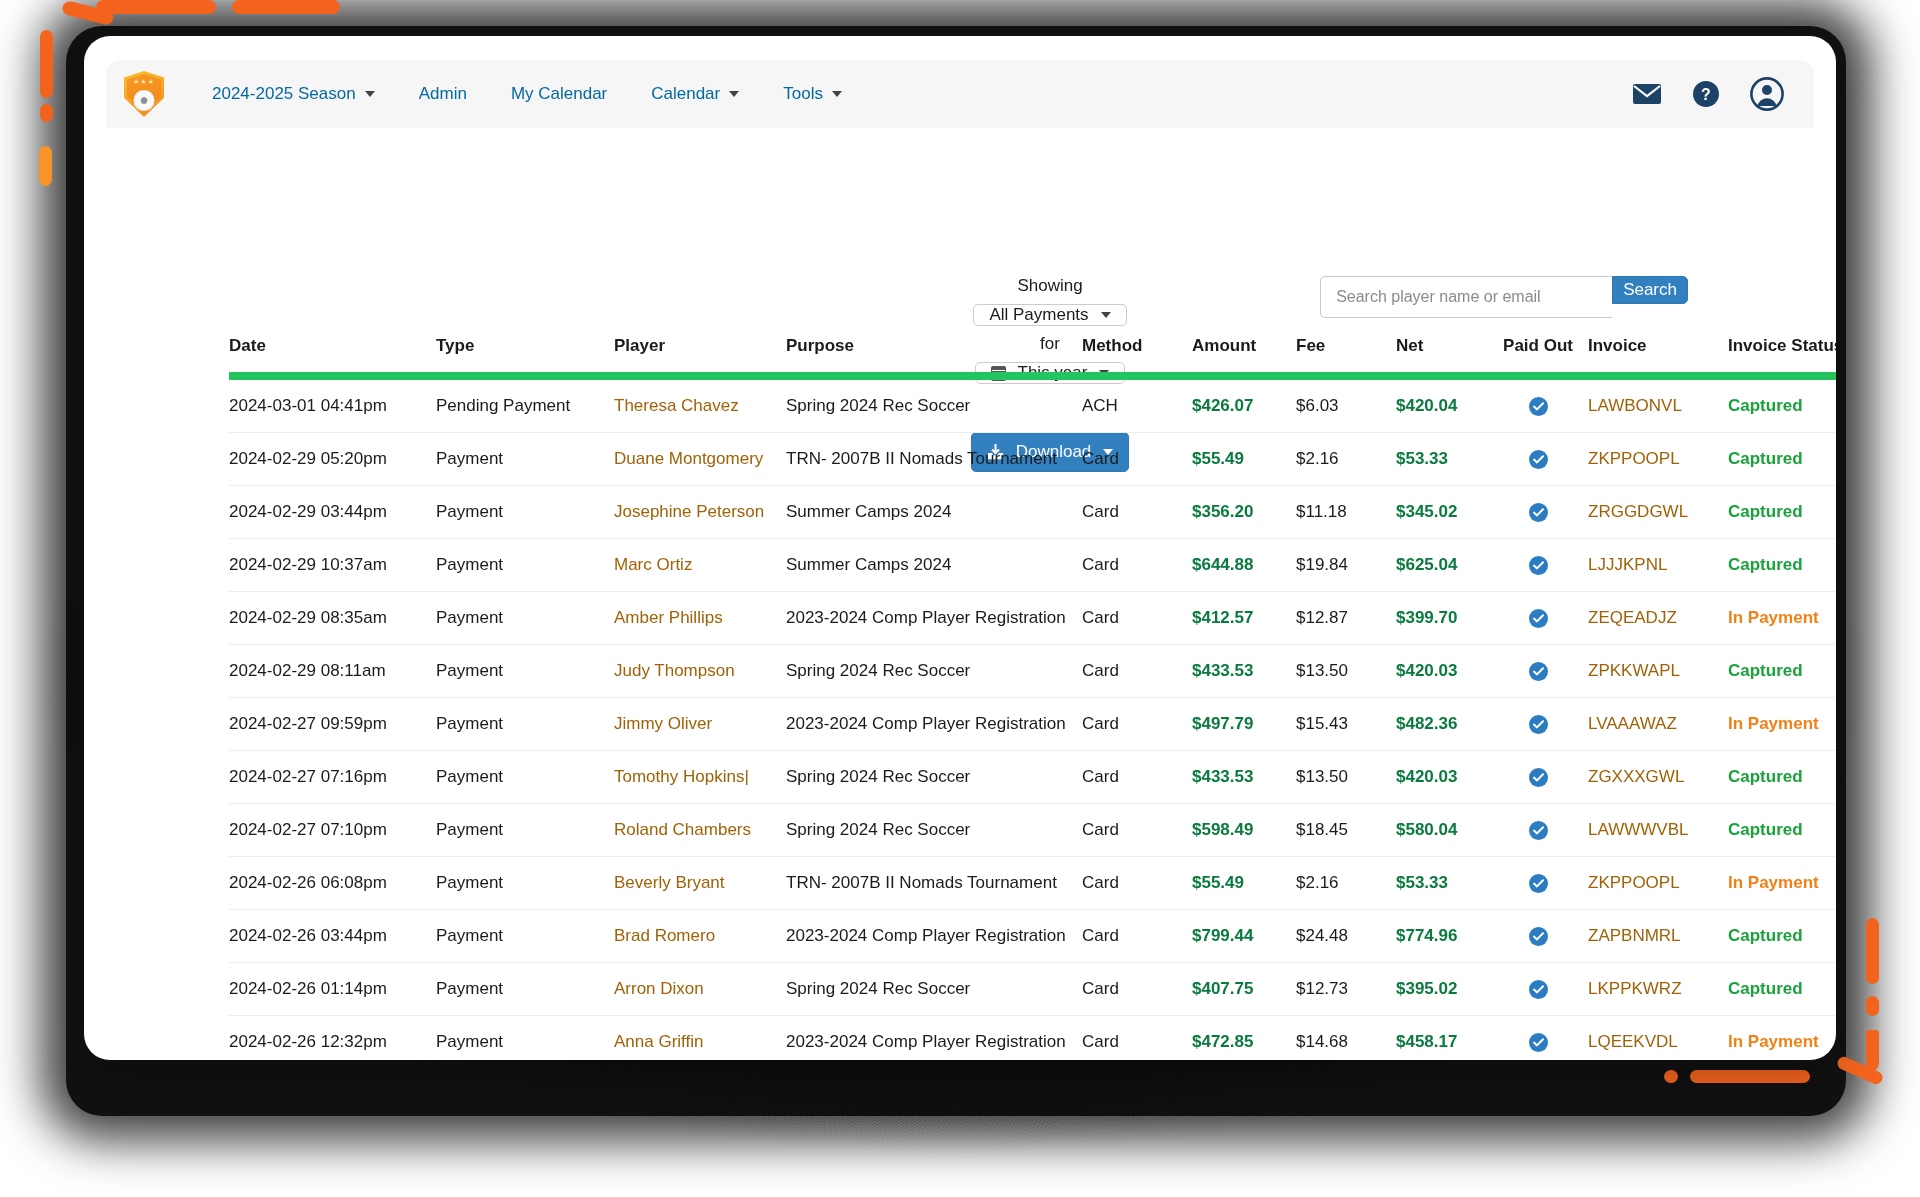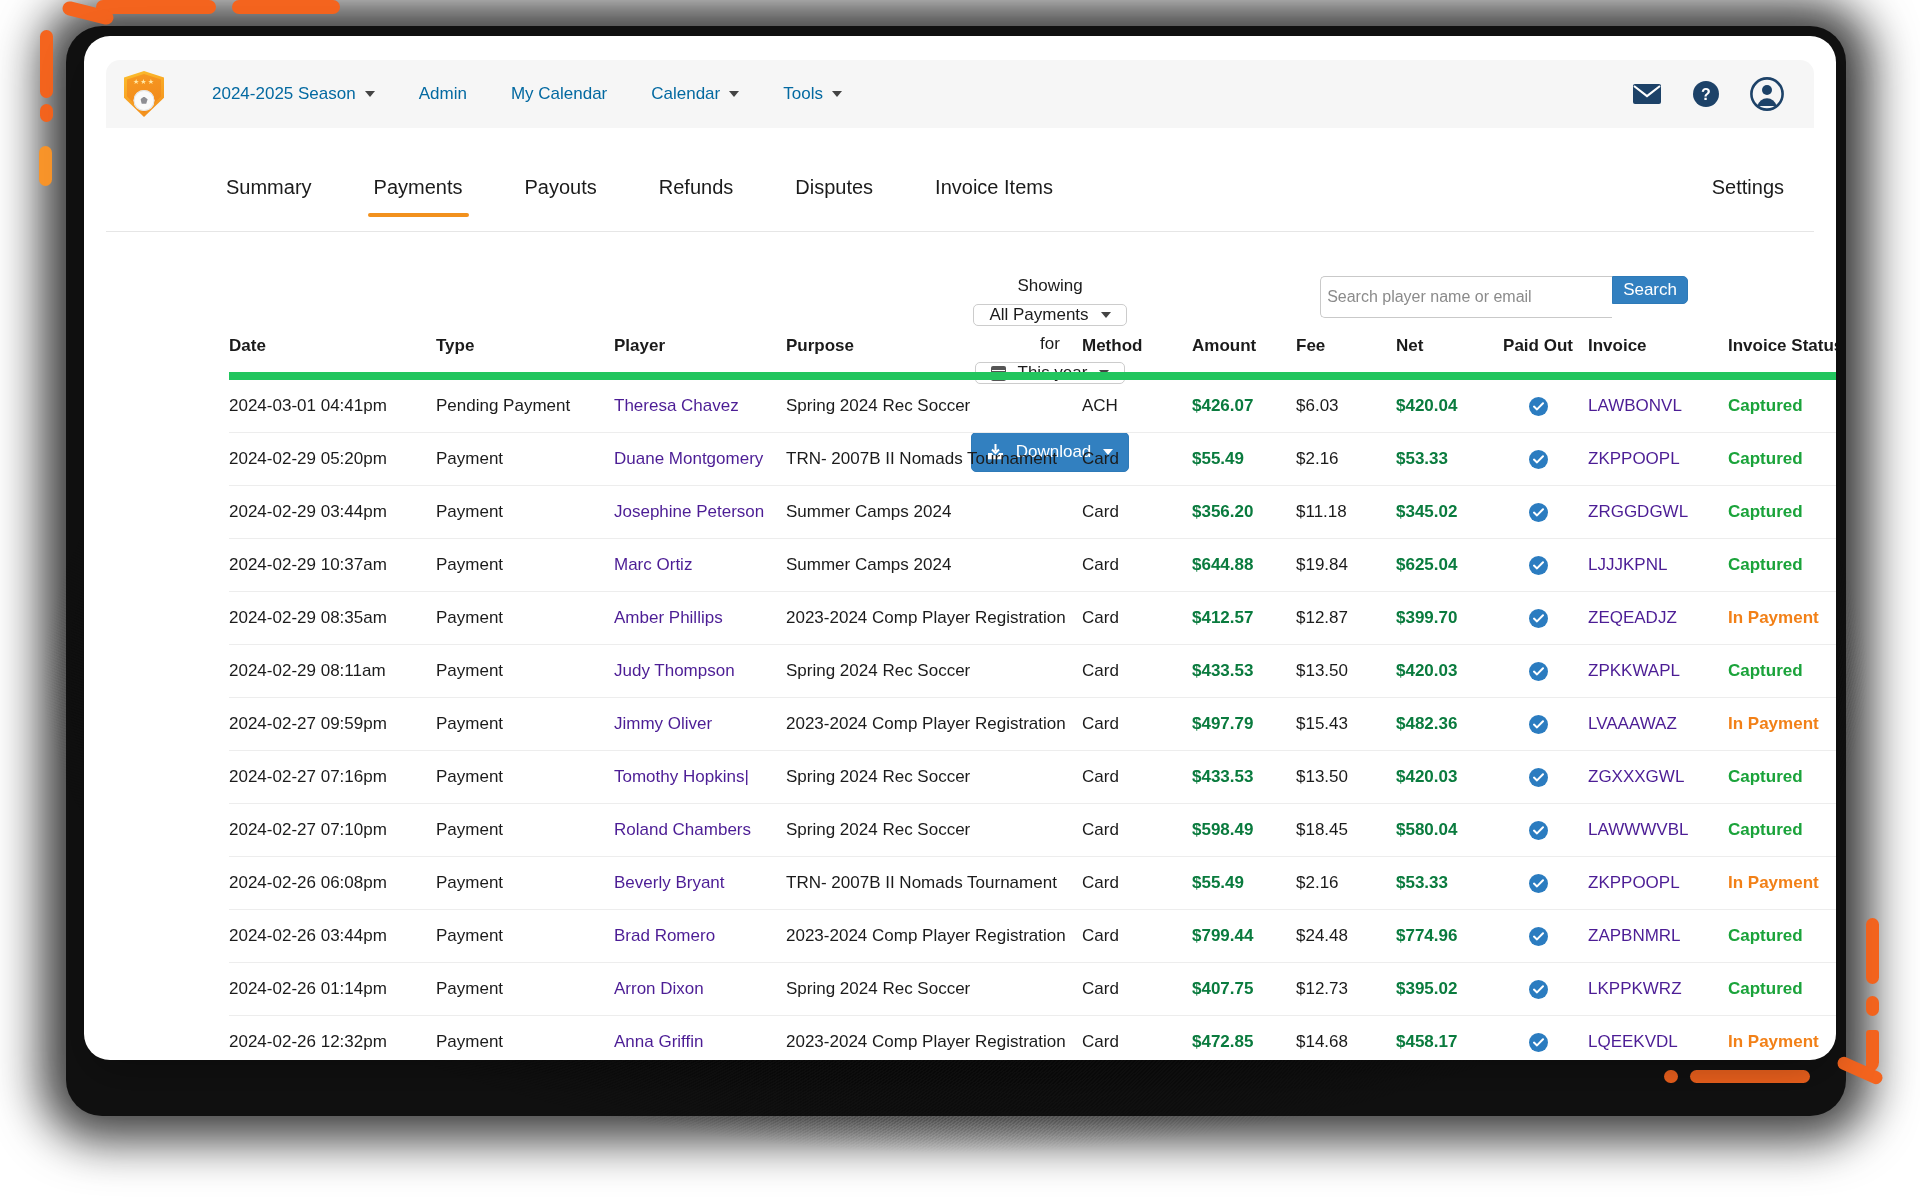--- a/index.html
+++ b/index.html
@@ -232,21 +232,21 @@
     position: absolute;
     right: 148px; top: 240px;
     display: flex;
     height: 42px;
   }
   #search-input {
     width: 292px; height: 42px;
     border: 1px solid #c9c9c9;
     border-right: none;
     border-radius: 5px 0 0 5px;
-    padding: 0 6px;
+    padding: 0 15px;
     font-size: 16px;
     font-family: "Liberation Sans", sans-serif;
     color: #333;
     outline: none;
     background: #fff;
   }
   #search-input::placeholder { color: #8b8b8b; }
   #search-btn {
     height: 28px;
     border: 1px solid #2e7ab8;
@@ -290,21 +290,21 @@
   .c-player { width: 172px; }
   .c-purpose{ width: 296px; }
   .c-method { width: 110px; }
   .c-amount { width: 104px; }
   .c-fee    { width: 100px; }
   .c-net    { width: 92px; }
   .c-paid   { width: 100px; text-align: center; }
   .c-invoice{ width: 140px; }
   .c-status { width: 139px; }
 
-  .link { color: #4c1d95; cursor: pointer; }
+  .link { color: #a16207; cursor: pointer; }
   .money-green { color: #0a7b3e; font-weight: 700; }
   .status-captured { color: #1aa33a; font-weight: 700; }
   .status-inpayment { color: #f28017; font-weight: 700; }
   .check-badge {
     width: 19px; height: 19px;
     border-radius: 50%;
     background: #2b7cc0;
     display: inline-flex;
     align-items: center;
     justify-content: center;
@@ -381,43 +381,20 @@
       <span class="icon-btn">
         <svg width="34" height="34" viewBox="0 0 34 34">
           <circle cx="17" cy="17" r="15.6" fill="none" stroke="#1d4268" stroke-width="2.6"></circle>
           <circle cx="17" cy="13" r="5" fill="#1d4268"></circle>
           <path d="M7.4 29 a9.8 9.8 0 0 1 19.2 0 z" fill="#1d4268"></path>
         </svg>
       </span>
     </div>
   </div>
 
-  <div id="tabstrip">
-    <div class="tab">
-      <span>Summary</span>
-    </div>
-    <div class="tab active">
-      <span>Payments</span>
-    </div>
-    <div class="tab">
-      <span>Payouts</span>
-    </div>
-    <div class="tab">
-      <span>Refunds</span>
-    </div>
-    <div class="tab">
-      <span>Disputes</span>
-    </div>
-    <div class="tab">
-      <span>Invoice Items</span>
-    </div>
-    <div class="tab-settings">
-      <span>Settings</span>
-    </div>
-  </div>
 
   <div id="toolbar">
     <span class="tb-label">Showing</span>
 
     <div class="btn-outline">
       <span>All Payments</span>
       <span class="caret"></span>
     </div>
 
     <span class="tb-label">for</span>

